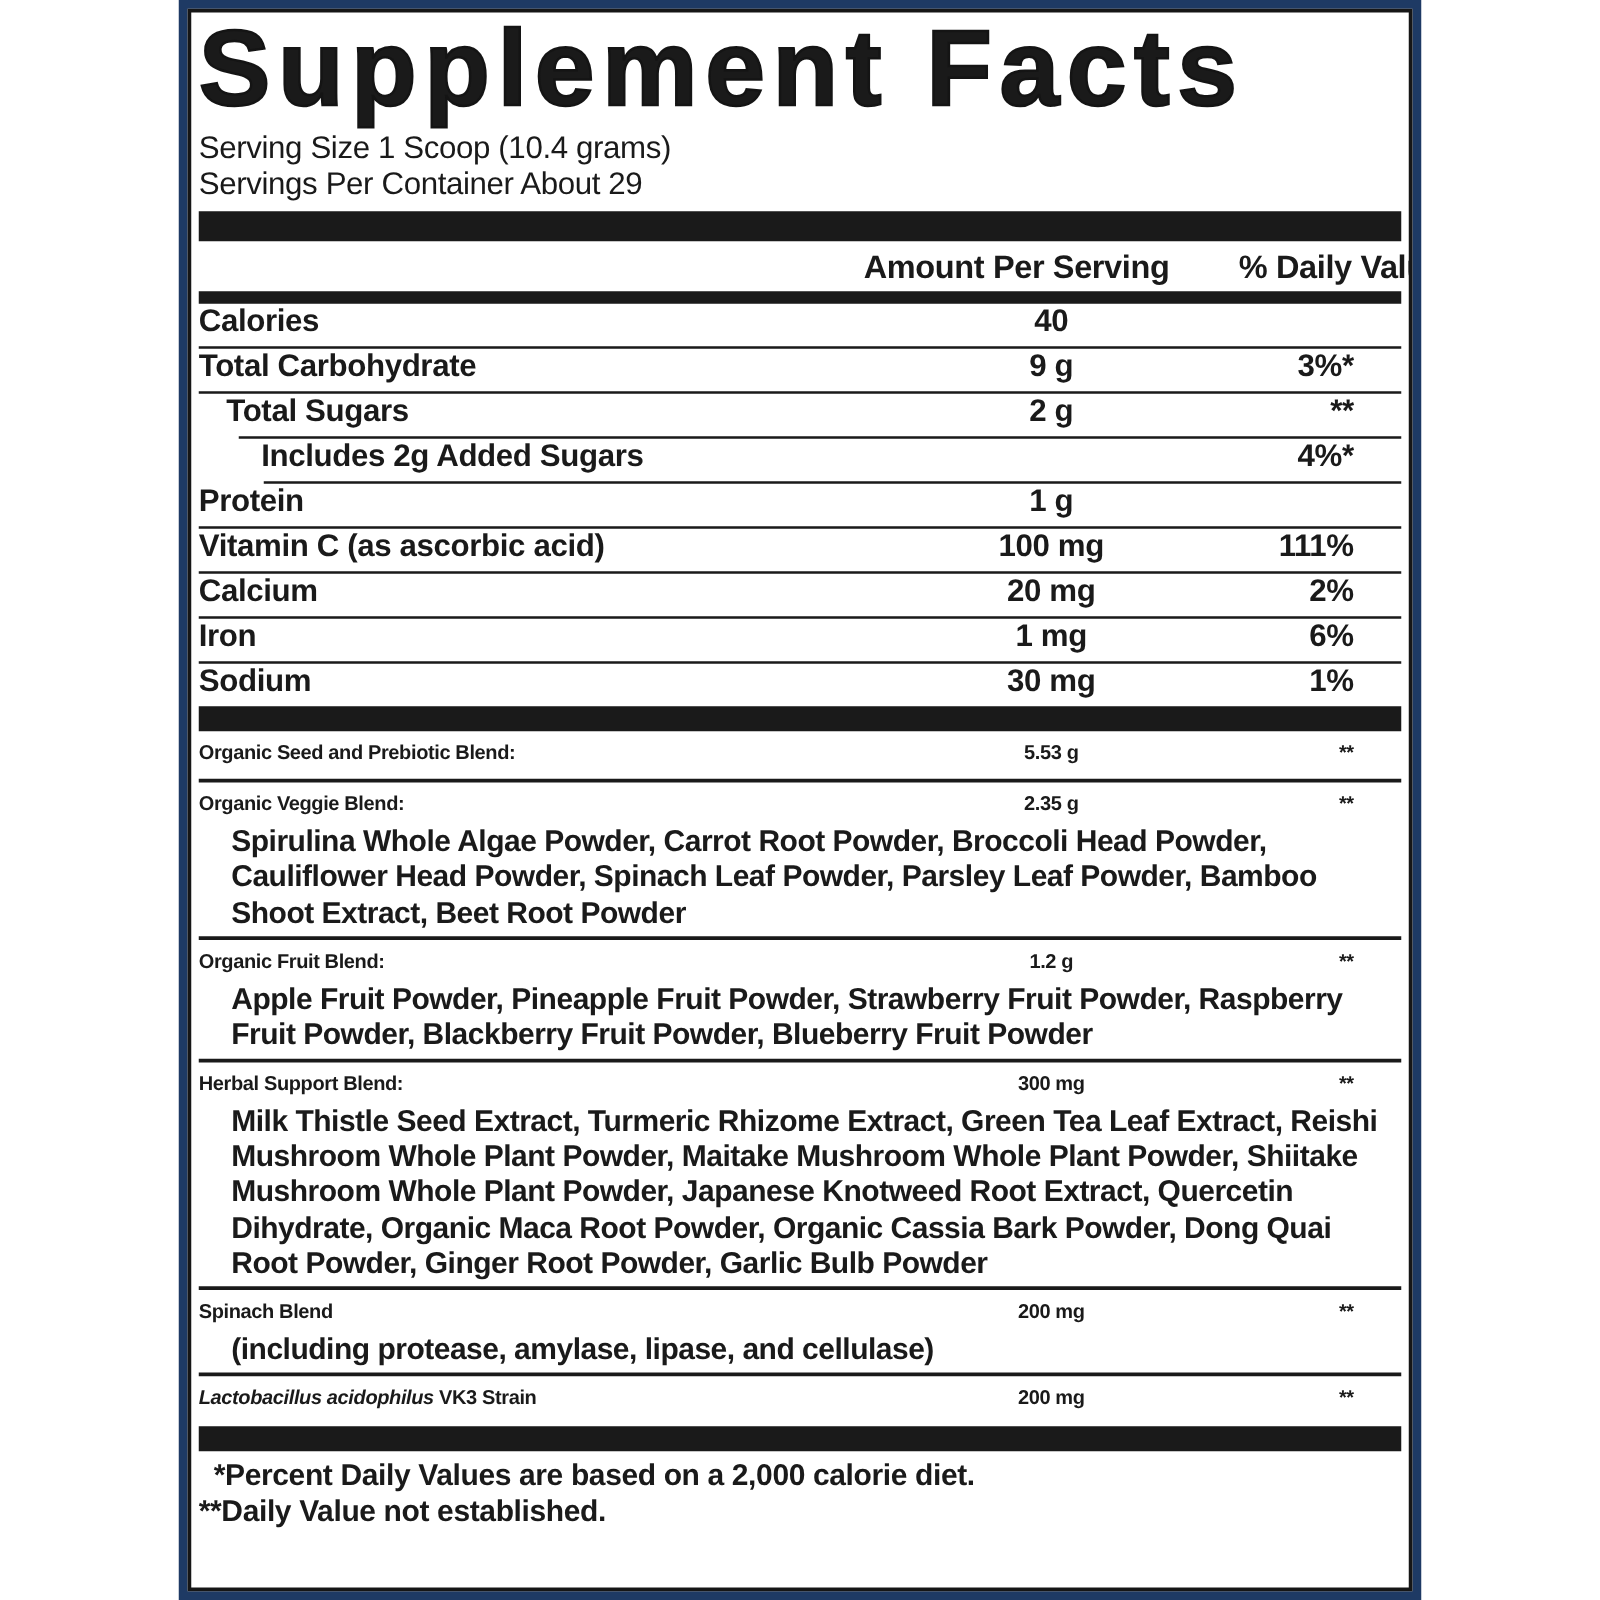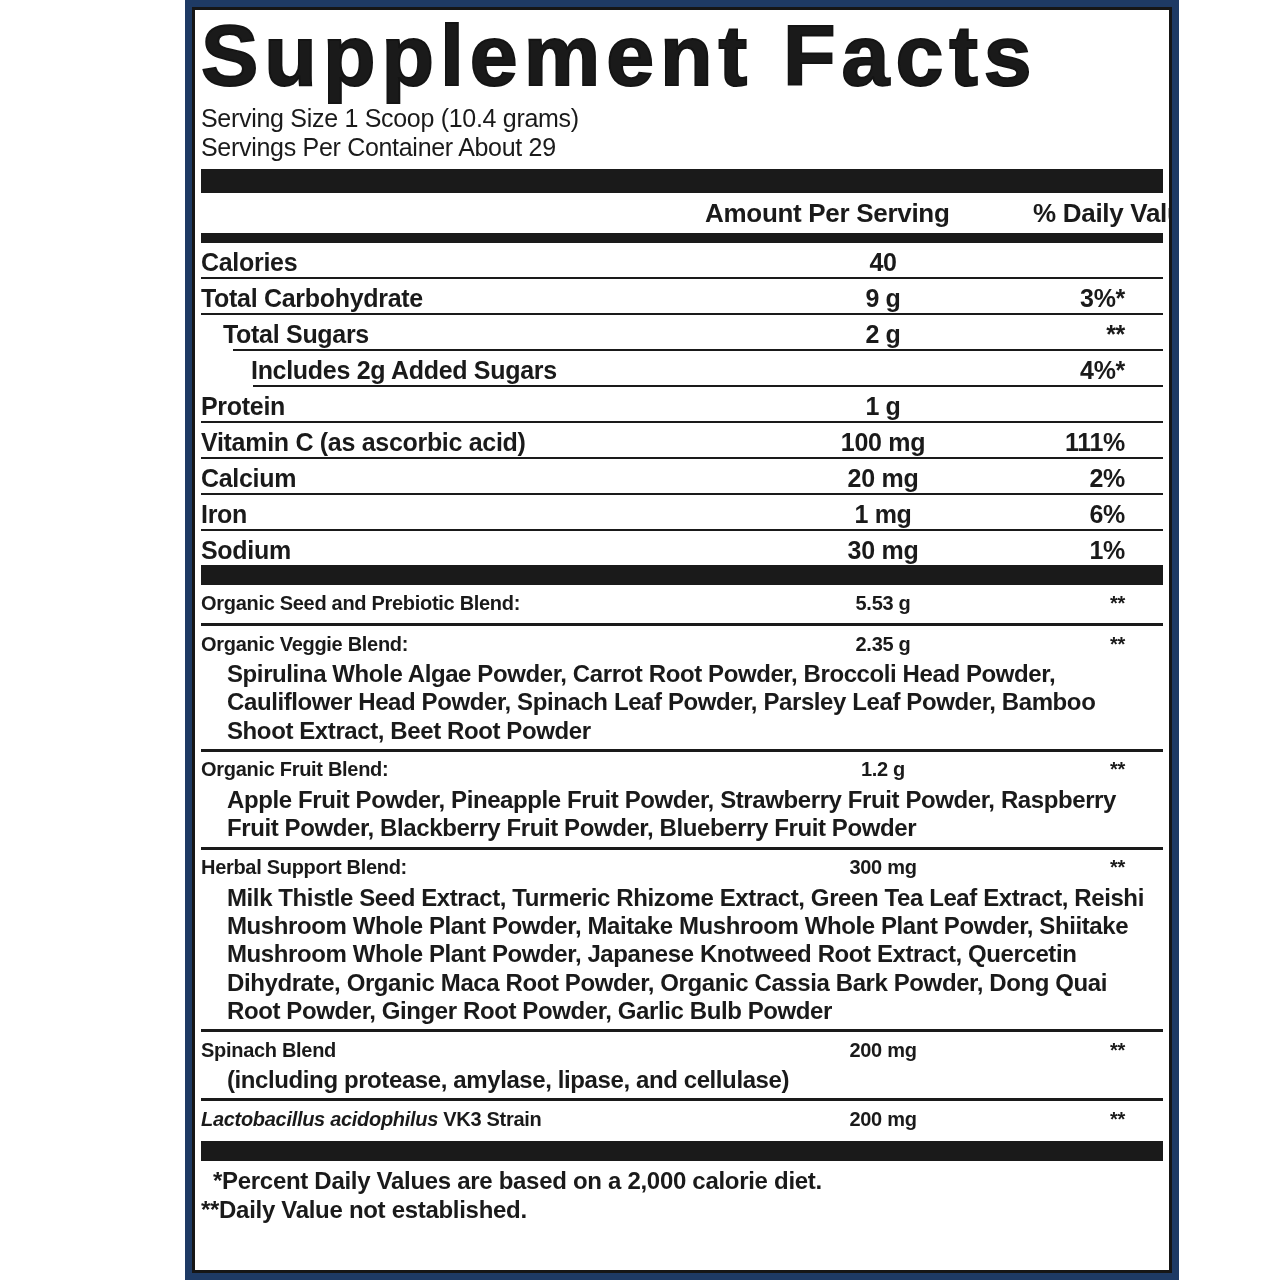--- a/index.html
+++ b/index.html
@@ -5,48 +5,48 @@
   html,body { margin:0; padding:0; }
   body {
     width:1280px; height:1280px; background:#ffffff; position:relative;
     font-family:"Liberation Sans", sans-serif; color:#1a1a1a; overflow:hidden;
   }
   .label-panel {
     position:absolute; left:150px; top:7px; width:980px; height:1266px;
     box-sizing:border-box; background:#ffffff;
     border:3px solid #161616;
     box-shadow:0 0 0 7px #1e3a64;
-    padding:2px 6px 0 6px; overflow:hidden;margin-left:42px;
+    padding:2px 6px 0 6px; overflow:hidden;
   }
   .title {
     font-size:86px; line-height:1.0; font-weight:bold; letter-spacing:6px;
     -webkit-text-stroke:2px #141414; white-space:nowrap; margin:0 0 6px 0;
   }
   .serving-line { font-size:25px; font-weight:normal; letter-spacing:-0.3px; line-height:1.16; }
   .bar { background:#1a1a1a; }
   .bar1 { height:24px; margin-top:7px; }
   .bar2 { height:10px; }
   .bar3 { height:20px; }
   .bar4 { height:20px; margin-top:2px; }
-  .cols { display:flex; align-items:center; height:40px; font-size:26px; font-weight:bold; letter-spacing:-0.3px;gap:28px; }
+  .cols { display:flex; align-items:center; height:40px; font-size:26px; font-weight:bold; letter-spacing:-0.3px; }
   .cols .spacer { flex:1; }
   .col-amt-h { width:300px; text-align:center; padding-right:70px; box-sizing:border-box; white-space:nowrap; }
   .col-dv-h  { width:130px; text-align:right; white-space:nowrap; }
-  .nrow { display:flex; align-items:flex-end; height:34px; font-size:25px; font-weight:bold; letter-spacing:-0.3px; }
+  .nrow { display:flex; align-items:flex-start; height:34px; font-size:25px; font-weight:bold; letter-spacing:-0.3px; }
   .c-name { flex:1; white-space:nowrap; }
   .c-amt  { width:300px; text-align:center; white-space:nowrap; }
   .c-dv   { width:130px; text-align:right; padding-right:38px; box-sizing:border-box; white-space:nowrap; }
   .ind1 .c-name { padding-left:22px; }
   .ind2 .c-name { padding-left:50px; }
   .rule { height:2px; background:#1a1a1a; }
   .rule.r1 { margin-left:32px; }
   .rule.r2 { margin-left:52px; }
   .blend { padding:2px 0 4px 0; }
   .blend + .blend { border-top:3px solid #1a1a1a; }
-  .bhead { display:flex; align-items:center; height:32px; font-size:20px; font-weight:bold; letter-spacing:-0.3px; }
+  .bhead { display:flex; align-items:center; height:32px; font-size:16px; font-weight:bold; letter-spacing:-0.3px; }
   .bing {
     font-size:24px; font-weight:bold; letter-spacing:-0.4px; line-height:1.18;
     padding-left:26px; padding-right:2px;
   }
   .fn { font-size:24px; font-weight:bold; letter-spacing:-0.3px; line-height:1.2; }
   .fn-wrap { margin-top:6px; }
   .fn1 { padding-left:12px; }
   i { font-style:italic; }
 </style>
 </head>

